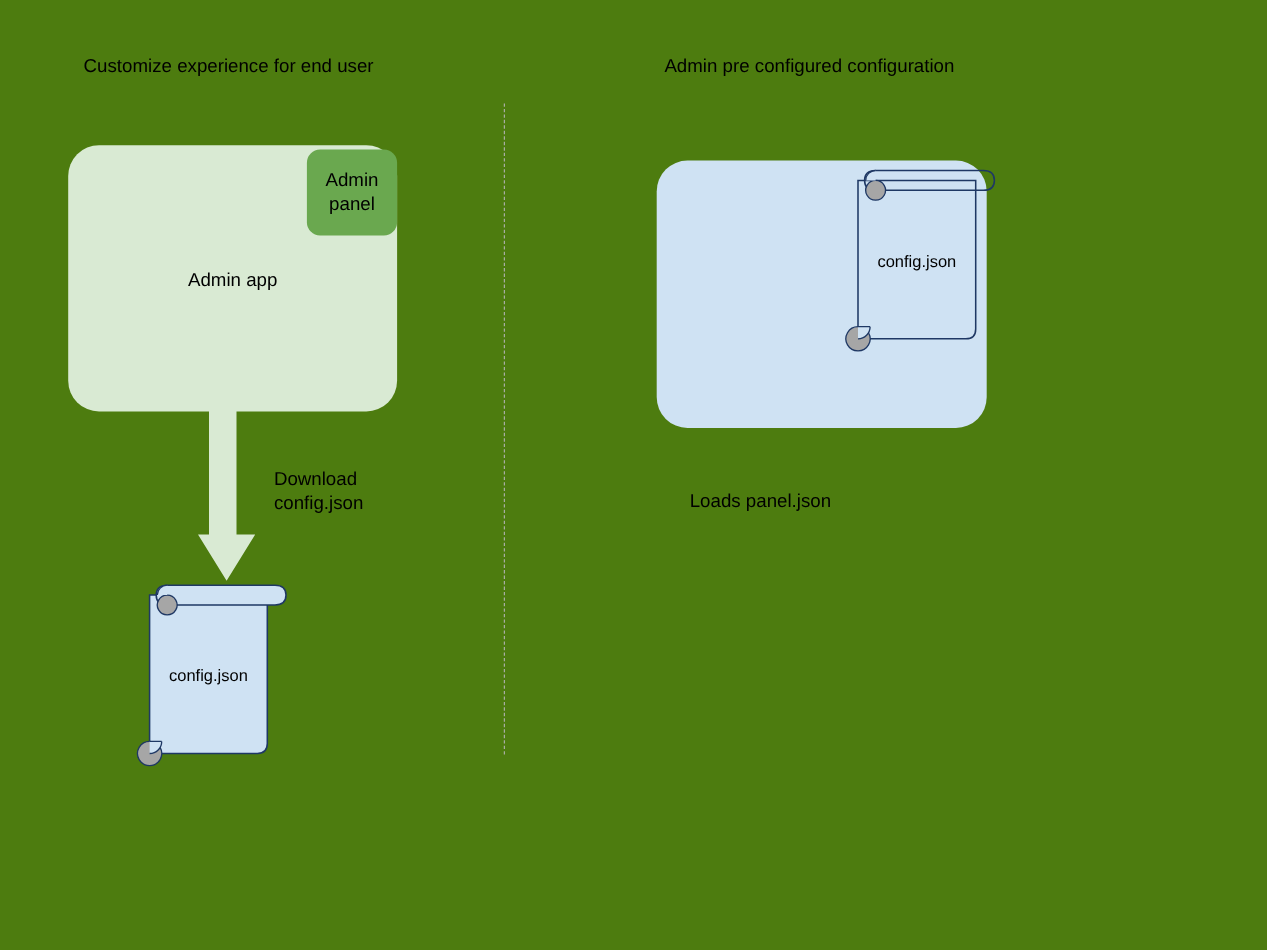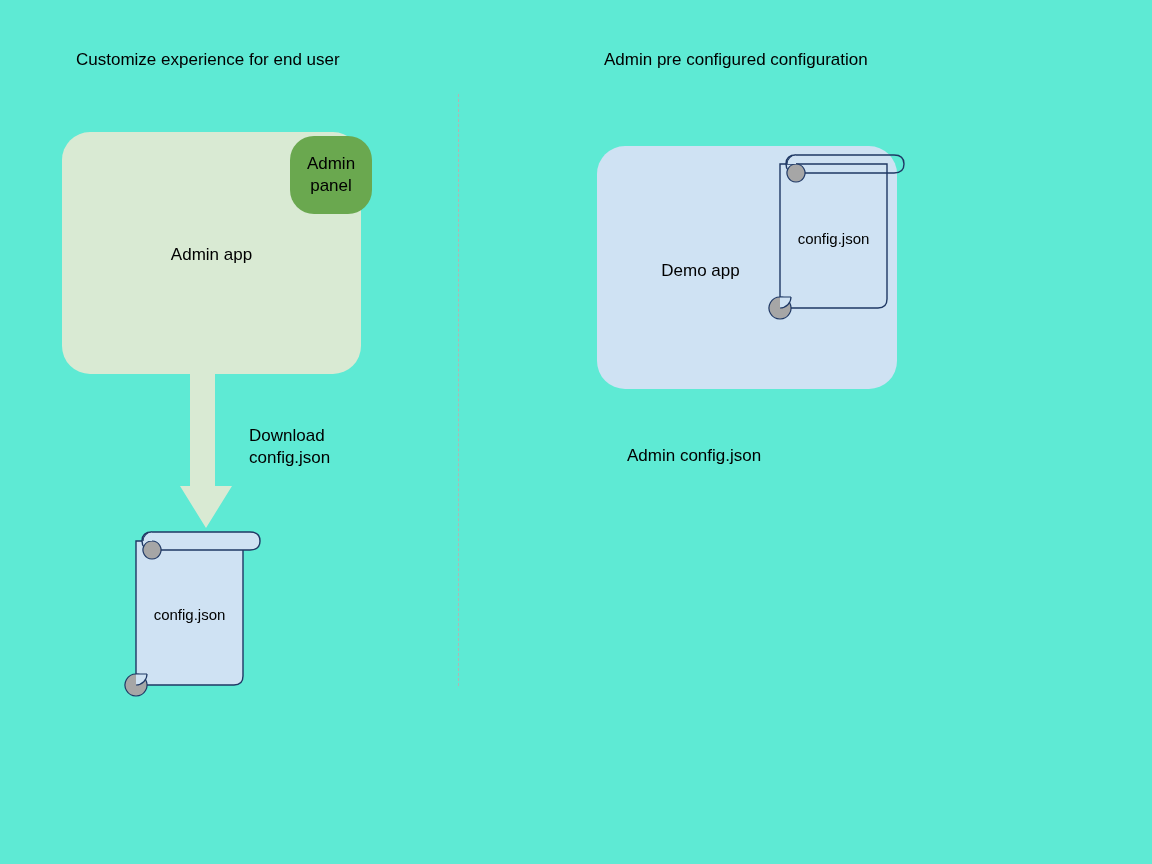--- a/index.html
+++ b/index.html
@@ -10,21 +10,21 @@
   }
   body {
     font-family: "Liberation Sans", sans-serif;
     color: #000000;
     -webkit-font-smoothing: antialiased;
   }
   #canvas {
     position: relative;
     width: 1152px;
     height: 864px;
-    background: #5eead4;
+    background: #4d7c0f;
     overflow: hidden;
   }
 
   
   .heading {
     position: absolute;
     font-size: 17px;
     line-height: 1.25;
     color: #000000;
     white-space: nowrap;
@@ -50,25 +50,24 @@
   .app-card {
     position: absolute;
     border-radius: 28px;
   }
   .app-card.green { background: #d9ead3; }
   .app-card.blue  { background: #cfe2f3; }
 
   .panel-chip {
     position: absolute;
     background: #6aa84f;
-    border-radius: 24px;
+    border-radius: 12px;
     display: flex;
     align-items: center;
     justify-content: center;
-    margin-left: 11px;
   }
   .panel-chip .panel-text {
     font-size: 17px;
     line-height: 1.32;
     color: #000000;
     text-align: center;
     white-space: pre-line;
   }
 
   
@@ -146,21 +145,20 @@
              Z" fill="#a6a6a6" stroke="#1f3864" stroke-width="1.2"></path>
     <path d="M136,674 L147,674 a11,11 0 0,1 -11,11 Z" fill="#cfe2f3" stroke="none"></path>
     <path d="M136,674 L147,674 M147,674 a11,11 0 0,1 -11,11" fill="none" stroke="#1f3864" stroke-width="1.2"></path>
   </svg>
 
   <div class="doc-label" style="left:136px; top:605px; width:107px;">config.json</div>
 
   <div class="app-card blue" style="left:597px; top:146px; width:300px; height:243px;">
   </div>
 
-  <div class="label" style="left:597px; top:260px; width:207px;">Demo app</div>
 
   <svg class="svg-layer" viewBox="0 0 1152 864">
 
     <path d="M780,164
              L780,299
              Q780,308 789,308
              L878,308
              Q887,308 887,299
              L887,164
              Z" fill="none" stroke="#1f3864" stroke-width="1.4"></path>
@@ -178,15 +176,15 @@
     <path d="M787,164 a9,9 0 0,1 9,-9 L796,164 Z" fill="#cfe2f3" stroke="none"></path>
     <path d="M787,164 a9,9 0 0,1 9,-9" fill="none" stroke="#1f3864" stroke-width="1.2"></path>
 
     <path d="M780,297 a11,11 0 1,0 0.01,0 Z" fill="#a6a6a6" stroke="#1f3864" stroke-width="1.2"></path>
     <path d="M780,297 L791,297 a11,11 0 0,1 -11,11 Z" fill="#cfe2f3" stroke="none"></path>
     <path d="M780,297 L791,297 M791,297 a11,11 0 0,1 -11,11" fill="none" stroke="#1f3864" stroke-width="1.2"></path>
   </svg>
 
   <div class="doc-label" style="left:780px; top:229px; width:107px;">config.json</div>
 
-  <div class="label" style="left:627px; top:445px; width:300px; text-align:left;">Admin config.json</div>
+  <div class="label" style="left:627px; top:445px; width:300px; text-align:left;">Loads panel.json</div>
 
 </div>
 
 </body></html>

